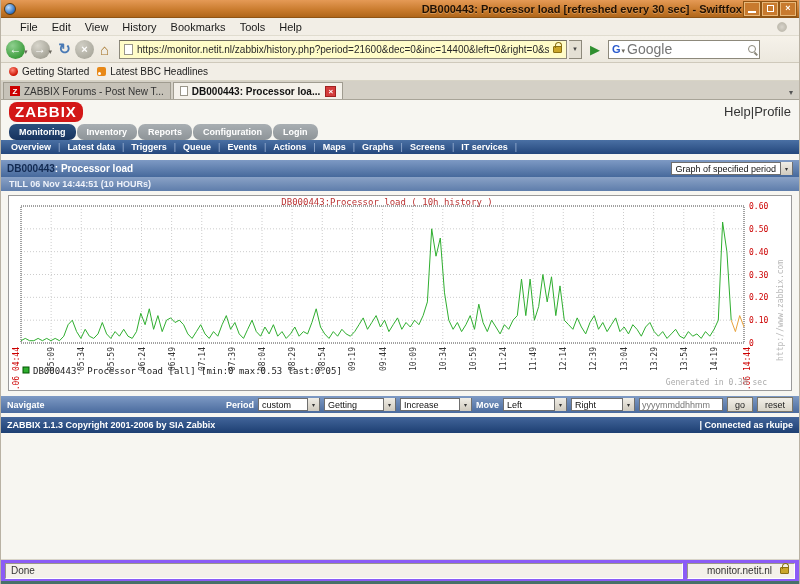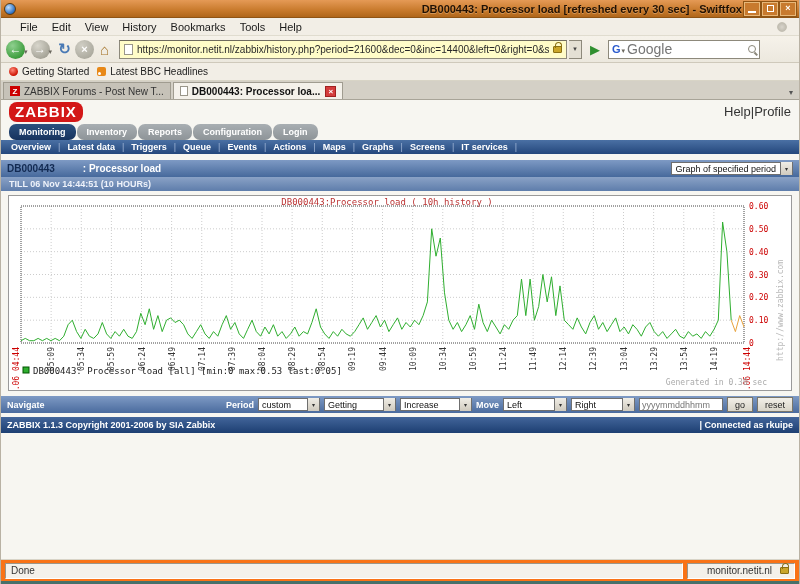--- a/index.html
+++ b/index.html
@@ -111,21 +111,21 @@
   .ztab { height:16px; display:flex; align-items:center; padding:0 10px; font-size:9px;
     font-weight:bold; color:#fff; background:linear-gradient(#a8aeb2,#8e9498);
     margin-right:1px;border-radius:7px; }
   .ztab.active { background:linear-gradient(#2c507e,#17335e); }
   .zsubnav { height:14px; flex:0 0 14px; background:linear-gradient(#4a70a4,#24477c);
     display:flex; align-items:center; padding-left:10px; font-size:9px; font-weight:bold; }
   .zsubnav a { color:#fff; text-decoration:none; margin-right:7px; cursor:default; }
   .zsubnav .sep { color:#9db3d4; margin-right:7px; font-weight:normal; }
   .ztitlebar { height:17px; flex:0 0 17px; margin-top:6px;
     background:linear-gradient(#7e9ac4,#46699c); display:flex; align-items:center;
-    padding:0 6px; font-size:10px; font-weight:bold;gap:28px; }
+    padding:0 6px; font-size:10px; font-weight:bold; }
   .ztitle-host { color:#122a52; }
   .ztitle-rest { color:#fff; }
   .ztitlebar .selwrap { margin-left:auto; }
   .ztillbar { height:14px; flex:0 0 14px; background:linear-gradient(#8aa2c6,#5e7dab);
     display:flex; align-items:center; padding:0 8px; font-size:9px; font-weight:bold;
     color:#eef2fa; }
 
   
   .chartbox { height:196px; flex:0 0 196px; margin:4px 7px 0 7px; background:#fff;
     border:1px solid #9a9a9a; }
@@ -151,21 +151,21 @@
     font-family:"Liberation Sans",sans-serif; }
 
   
   .zfooter { height:16px; flex:0 0 16px; margin-top:4px;
     background:linear-gradient(#42659a,#1d3f72); display:flex; align-items:center;
     font-size:9px; font-weight:bold; color:#fff; padding:0 6px; }
   .zfooter .center { flex:1; }
   .zfooter .right { white-space:nowrap; }
 
   
-  .statusbar { height:22px; flex:0 0 22px; background:#f97316; display:flex;
+  .statusbar { height:22px; flex:0 0 22px; background:#8b5cf6; display:flex;
     align-items:center; padding:0 4px; gap:4px; border-top:1px solid #d8d4c8; }
   .status-field { height:16px; border:1px solid; border-color:#9a968a #fff #fff #9a968a;
     background:#f4f1ea; display:flex; align-items:center; font-size:10px; color:#333;
     padding:0 5px; }
   .status-left { flex:1; }
   .status-right { width:108px; justify-content:flex-end; gap:4px; }
   .bottom-edge { height:3px; flex:0 0 3px; background:#47706a; }
 </style>
 </head>
 <body>

